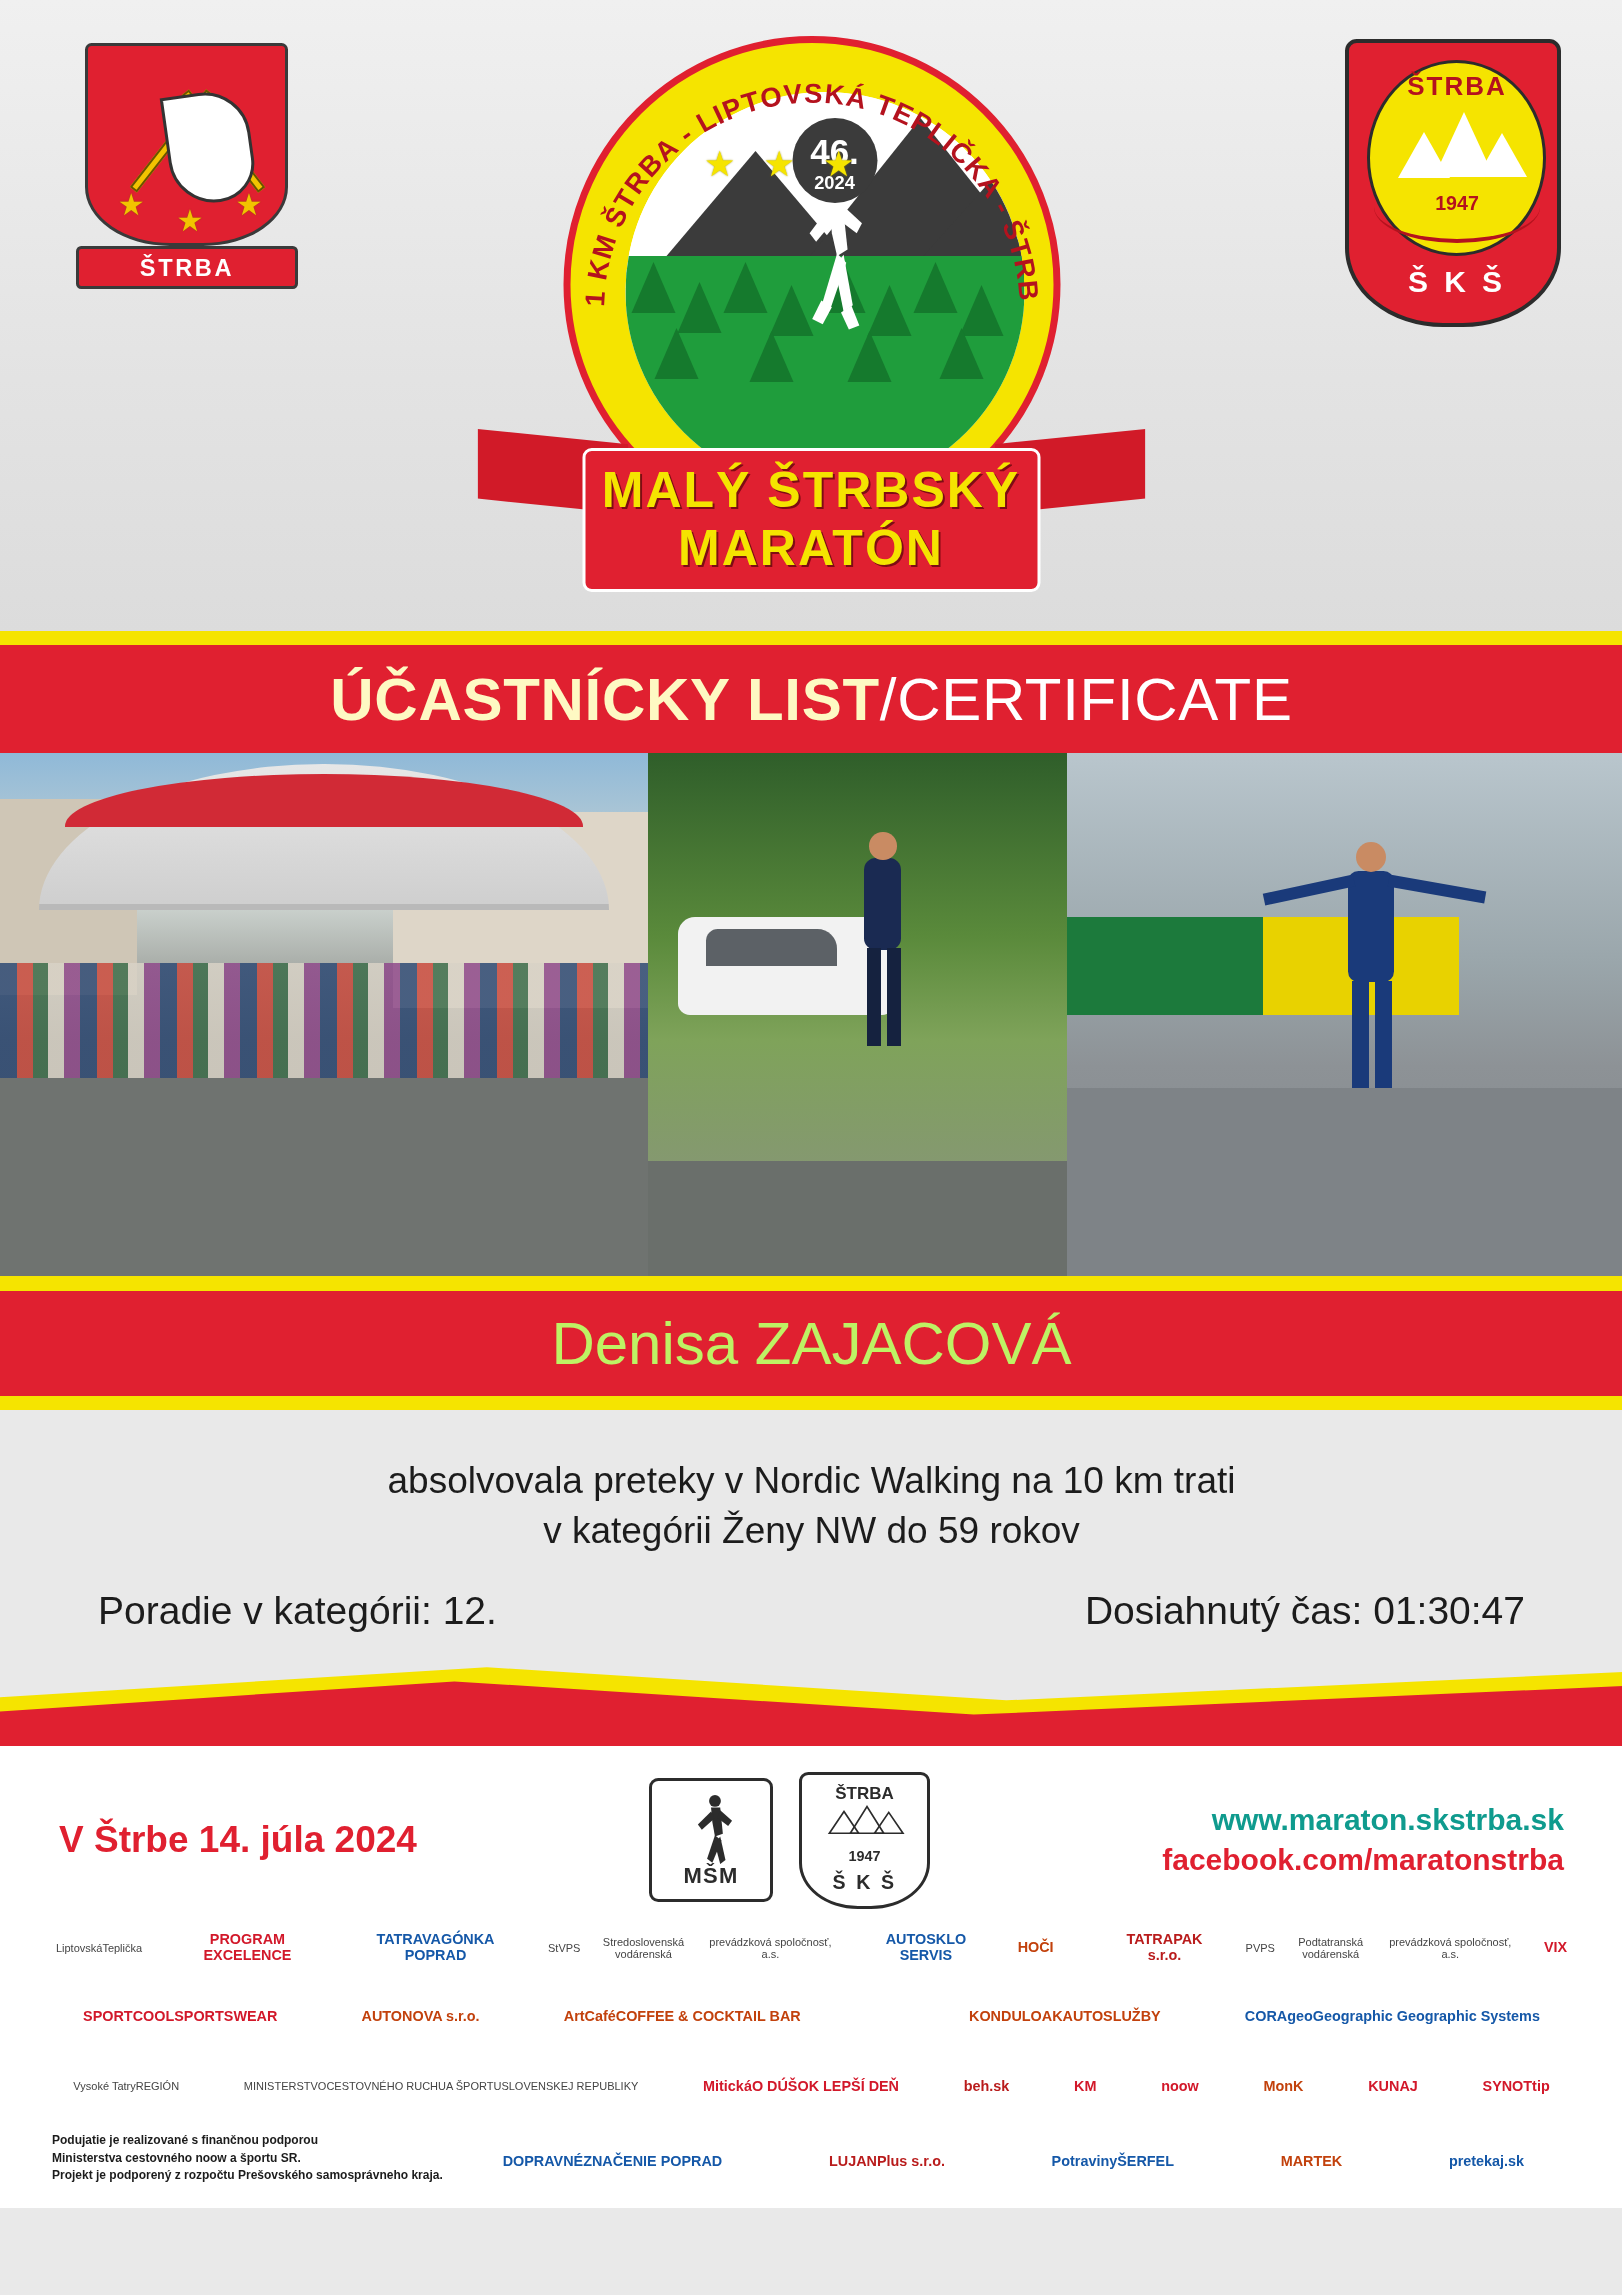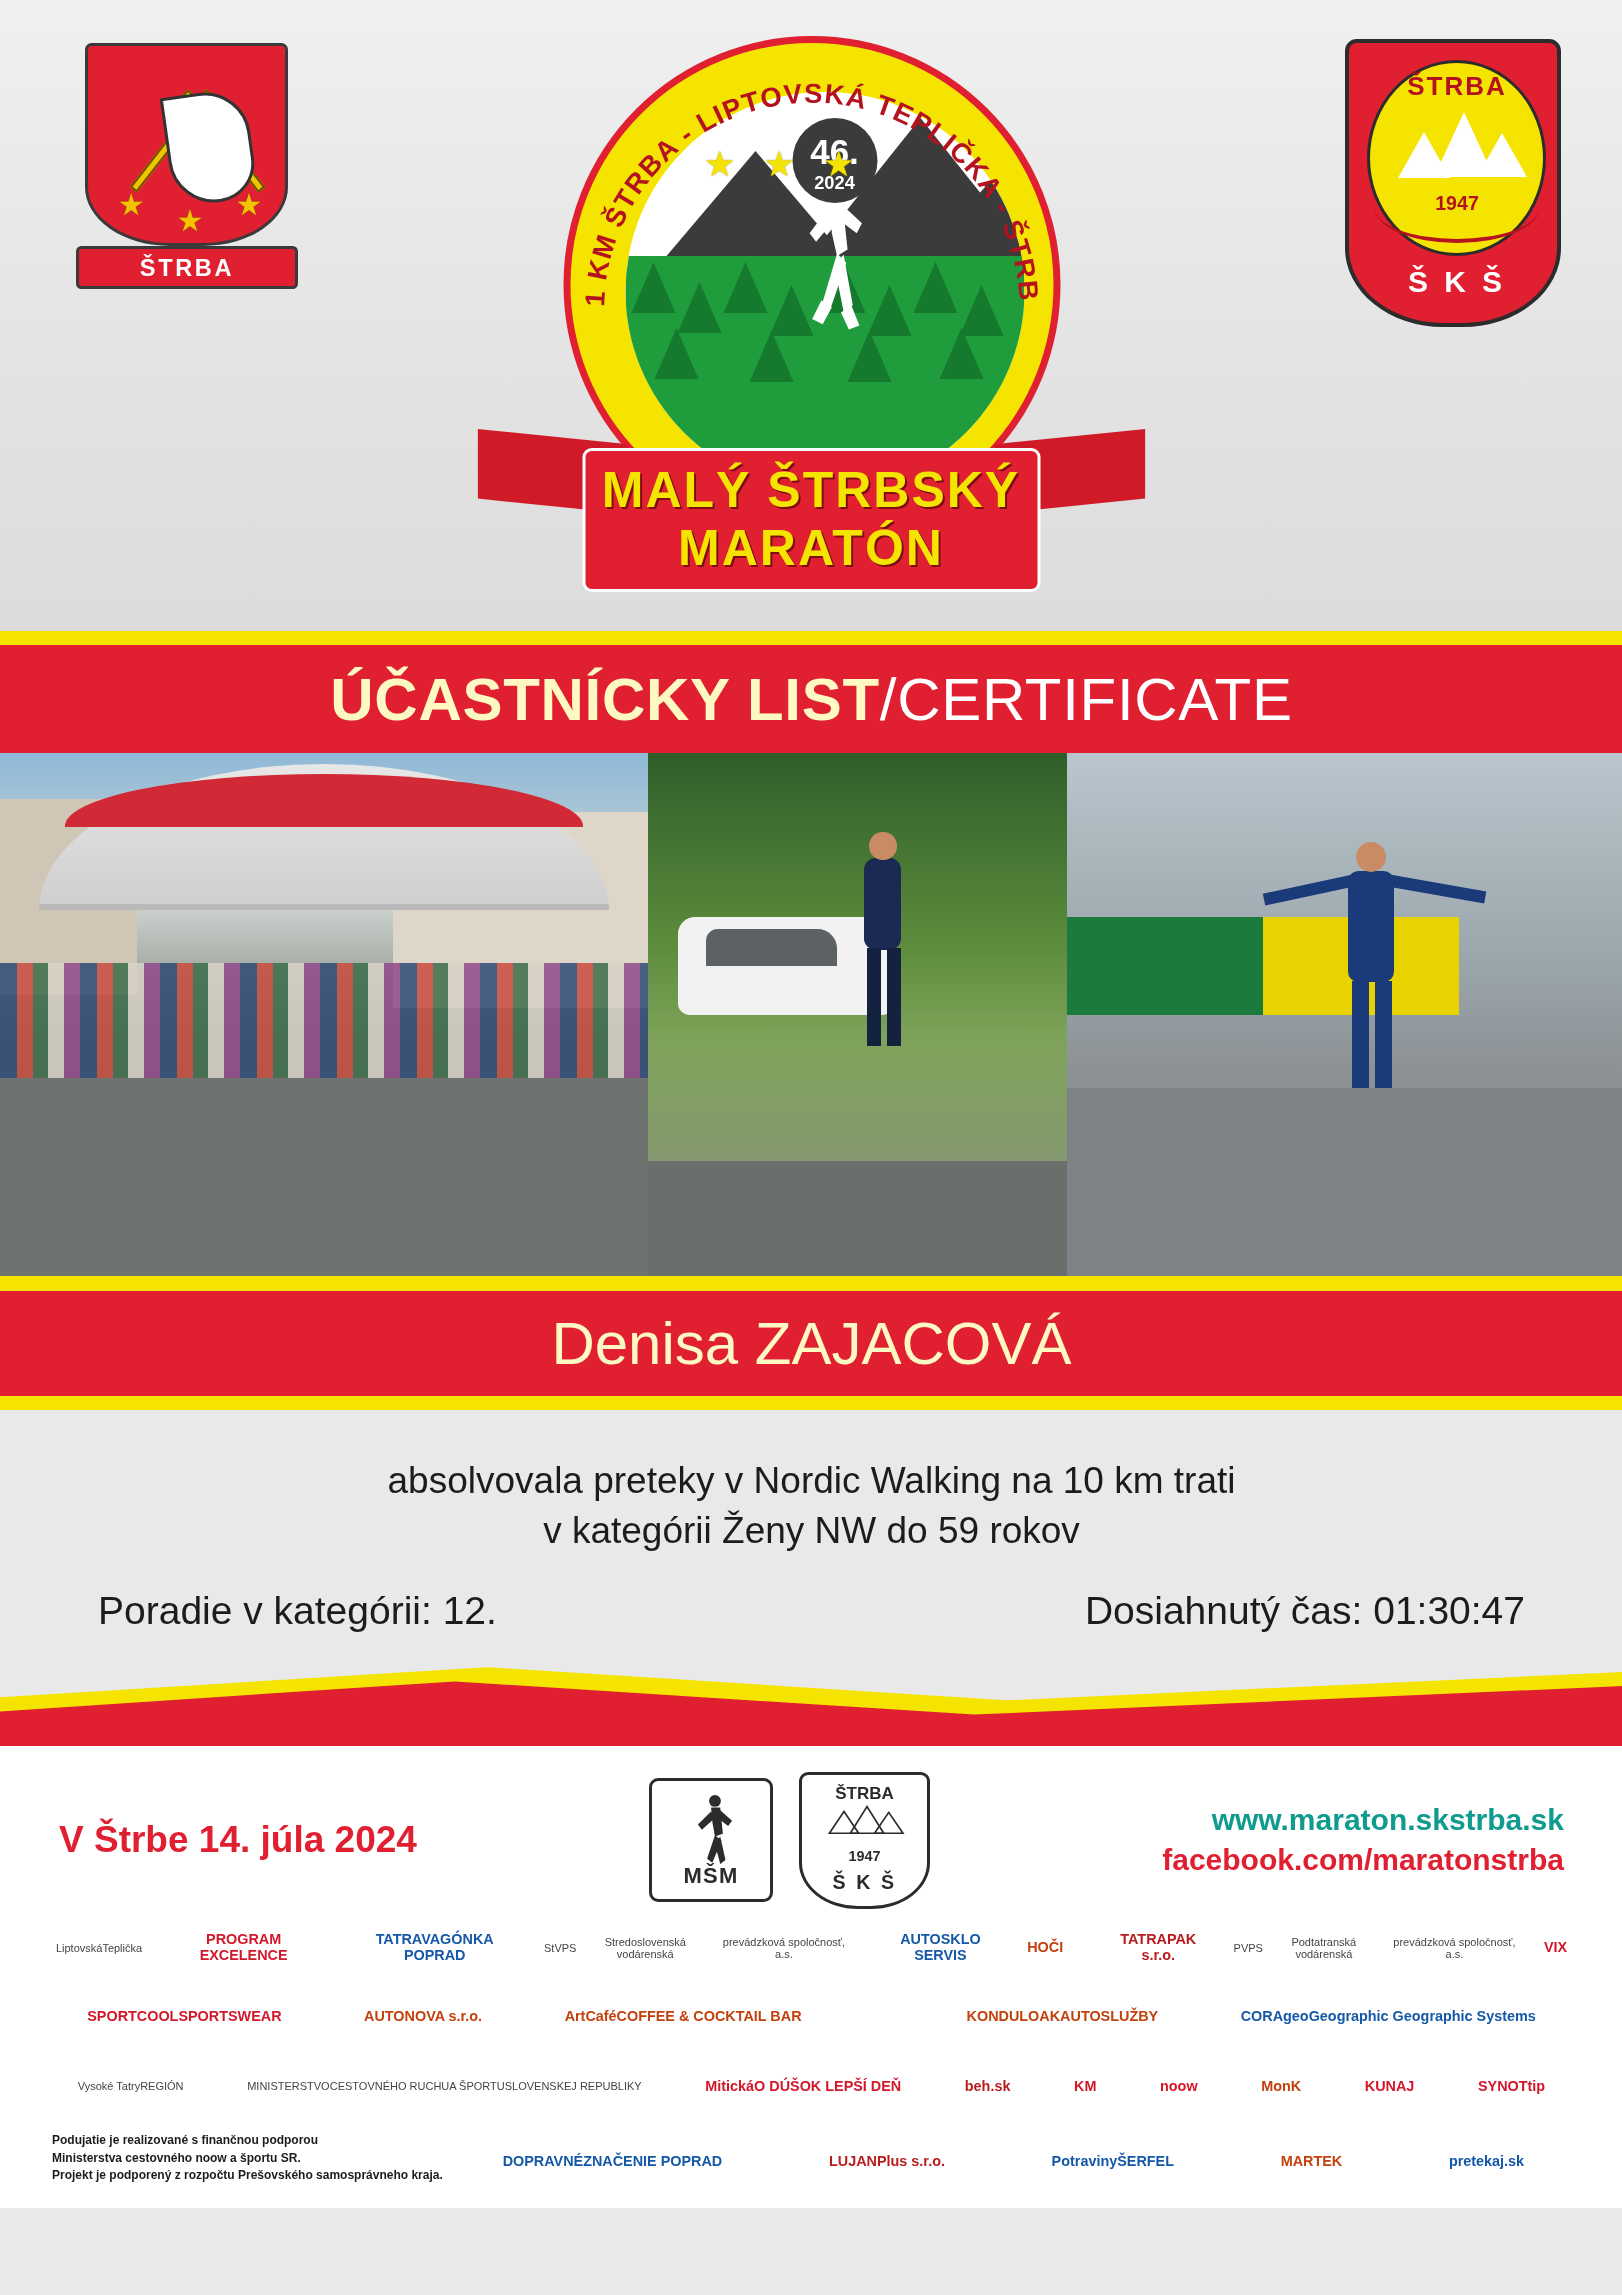--- a/index.html
+++ b/index.html
@@ -311,21 +311,21 @@
   .ph-banner-g { position:absolute; background:#1c7a3c; }
 
   
   .name-yellow-top { height: 14.4px; background: #f5e400; }
   .name-band {
     height: 105px;
     background: #e02030;
     display: flex; align-items: center; justify-content: center;
   }
   .name-band .name {
-    color: #fef9c3;
+    color: #bef264;
     font-size: 60px;
     font-weight: 400;
   }
   .name-yellow-bottom { height: 14.4px; background: #f5e400; }
 
   
   .result {
     background: #e9e9e9;
     padding: 46px 0 0 0;
     text-align: center;
@@ -407,21 +407,21 @@
 
   
   .sponsors {
     padding: 9.2px 52px 6.5px 52px;
   }
   .sp-row {
     display: flex;
     align-items: center;
     justify-content: space-between;
     margin-bottom: 9.2px;
-    gap: 12px;
+    gap: 22px;
   }
   .sp {
     flex: 1 1 auto;
     min-height: 60px;
     display: flex;
     align-items: center;
     justify-content: center;
     text-align: center;
     font-size: 14.4px;
     font-weight: bold;

